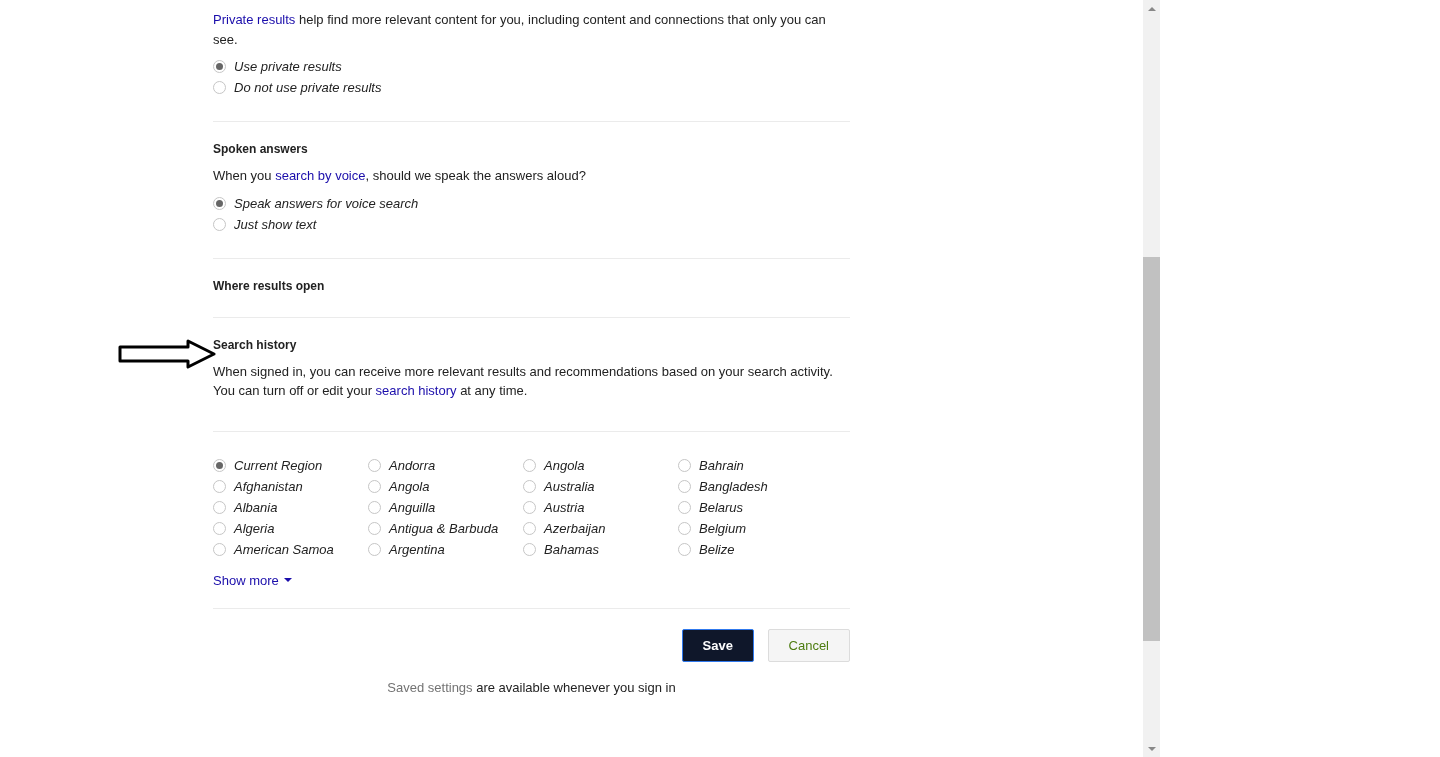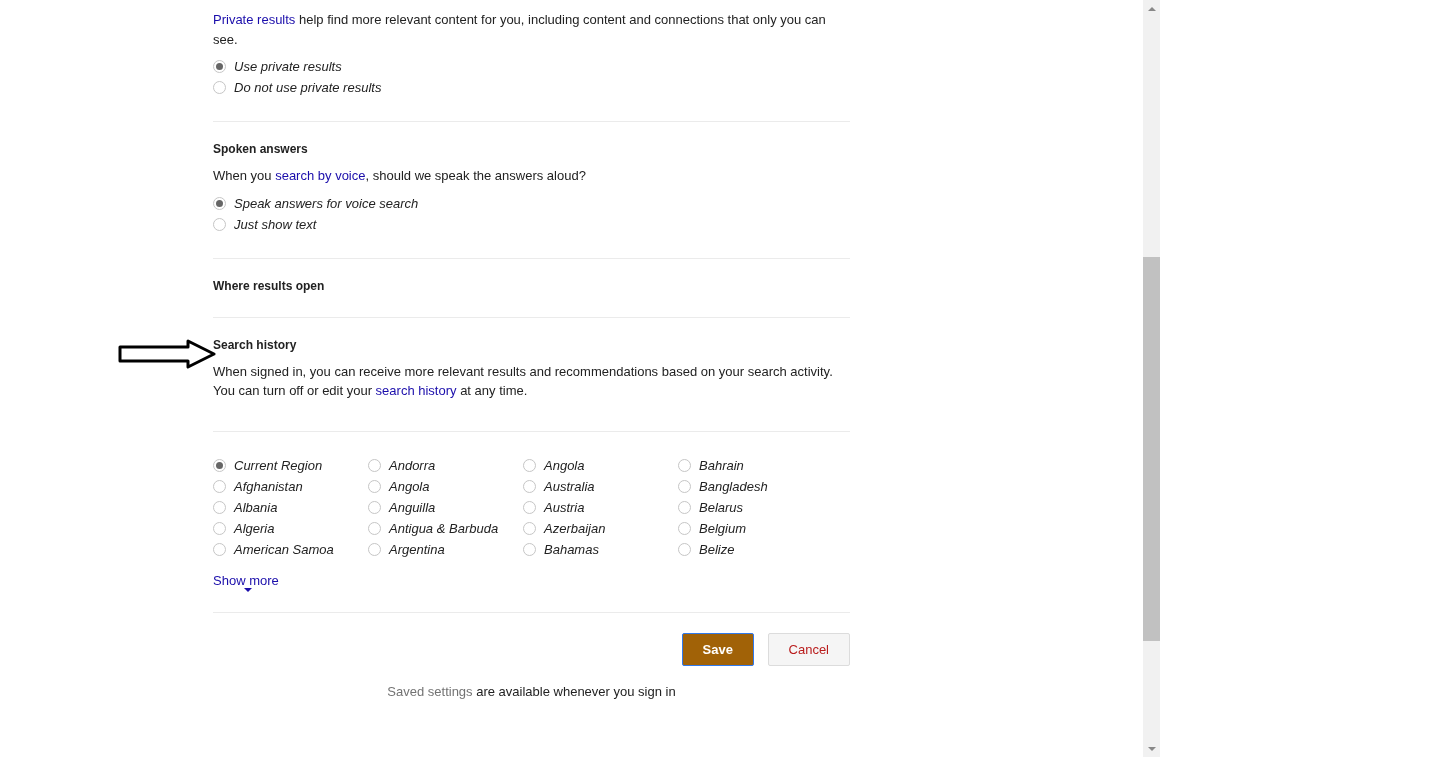--- a/index.html
+++ b/index.html
@@ -104,21 +104,20 @@
   .region-col {
     width: 155px;
   }
   .show-more {
     color: #1a0dab;
     font-size: 13px;
     margin-top: 10px;
     display: inline-flex;
     align-items: center;
     cursor: pointer;
-    flex-direction: column;
   }
   .caret-down {
     display: inline-block;
     width: 0;
     height: 0;
     border-left: 4px solid transparent;
     border-right: 4px solid transparent;
     border-top: 4px solid #1a0dab;
     margin-left: 5px;
   }
@@ -129,28 +128,28 @@
   .btn {
     display: inline-block;
     padding: 8px 20px;
     font-size: 13px;
     border-radius: 2px;
     cursor: pointer;
     margin-left: 10px;
     border: 1px solid transparent;
   }
   .btn-primary {
-    background: #a16207;
+    background: #0f172a;
     color: #fff;
     font-weight: bold;
     border-color: #3079ed;
   }
   .btn-default {
     background: #f5f5f5;
-    color: #b91c1c;
+    color: #4d7c0f;
     border-color: #dcdcdc;
   }
   .footer-note {
     text-align: center;
     margin-top: 18px;
     color: #222;
   }
   .footer-note .link {
     color: #737373;
   }

